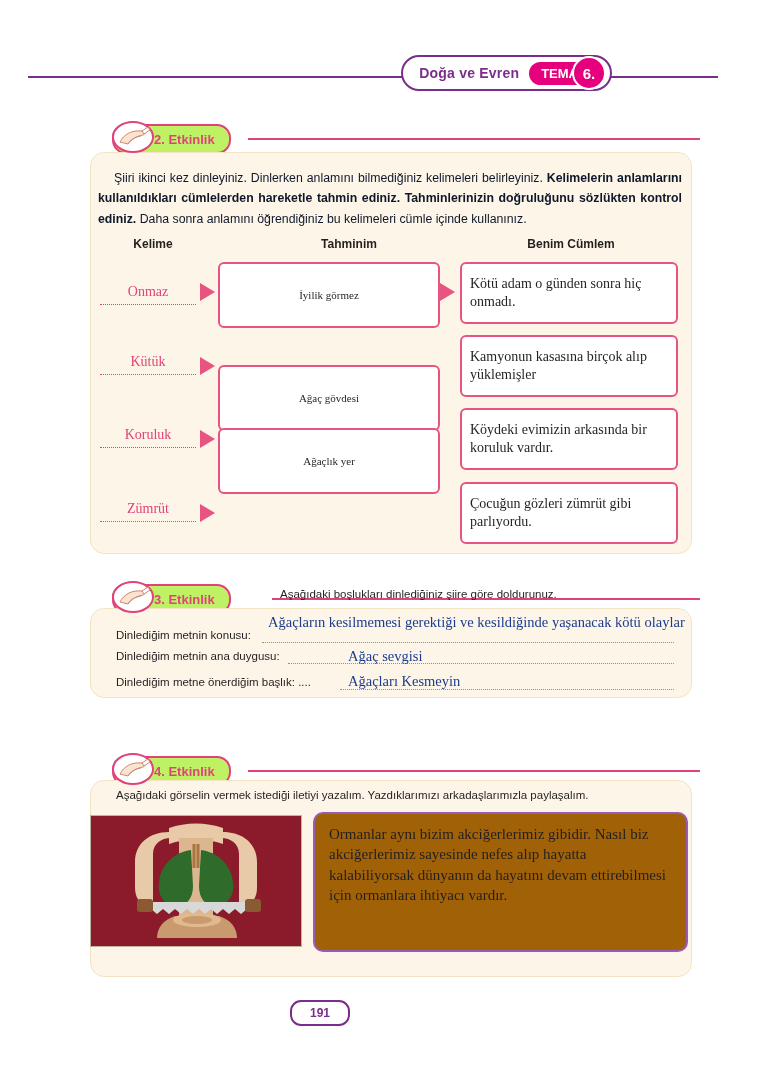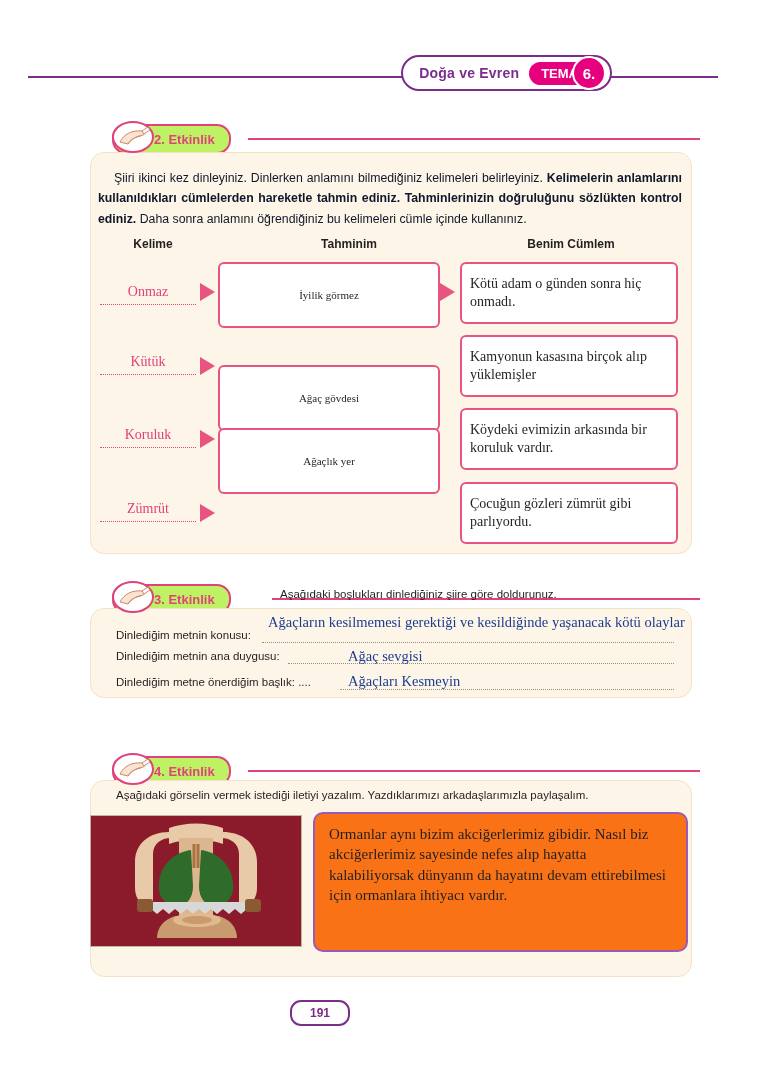--- a/index.html
+++ b/index.html
@@ -236,21 +236,21 @@
     overflow: hidden;
   }
   .answer-box {
     position: absolute;
     left: 313px;
     top: 812px;
     width: 375px;
     height: 140px;
     border: 2px solid #9a5bb5;
     border-radius: 10px;
-    background: #f97316;
+    background: #a16207;
     box-sizing: border-box;
     padding: 10px 14px;
     font-size: 15px;
     line-height: 1.35;
     color: #231f20;
     font-family: "Liberation Serif", serif;
   }
 
   
   .page-num {

